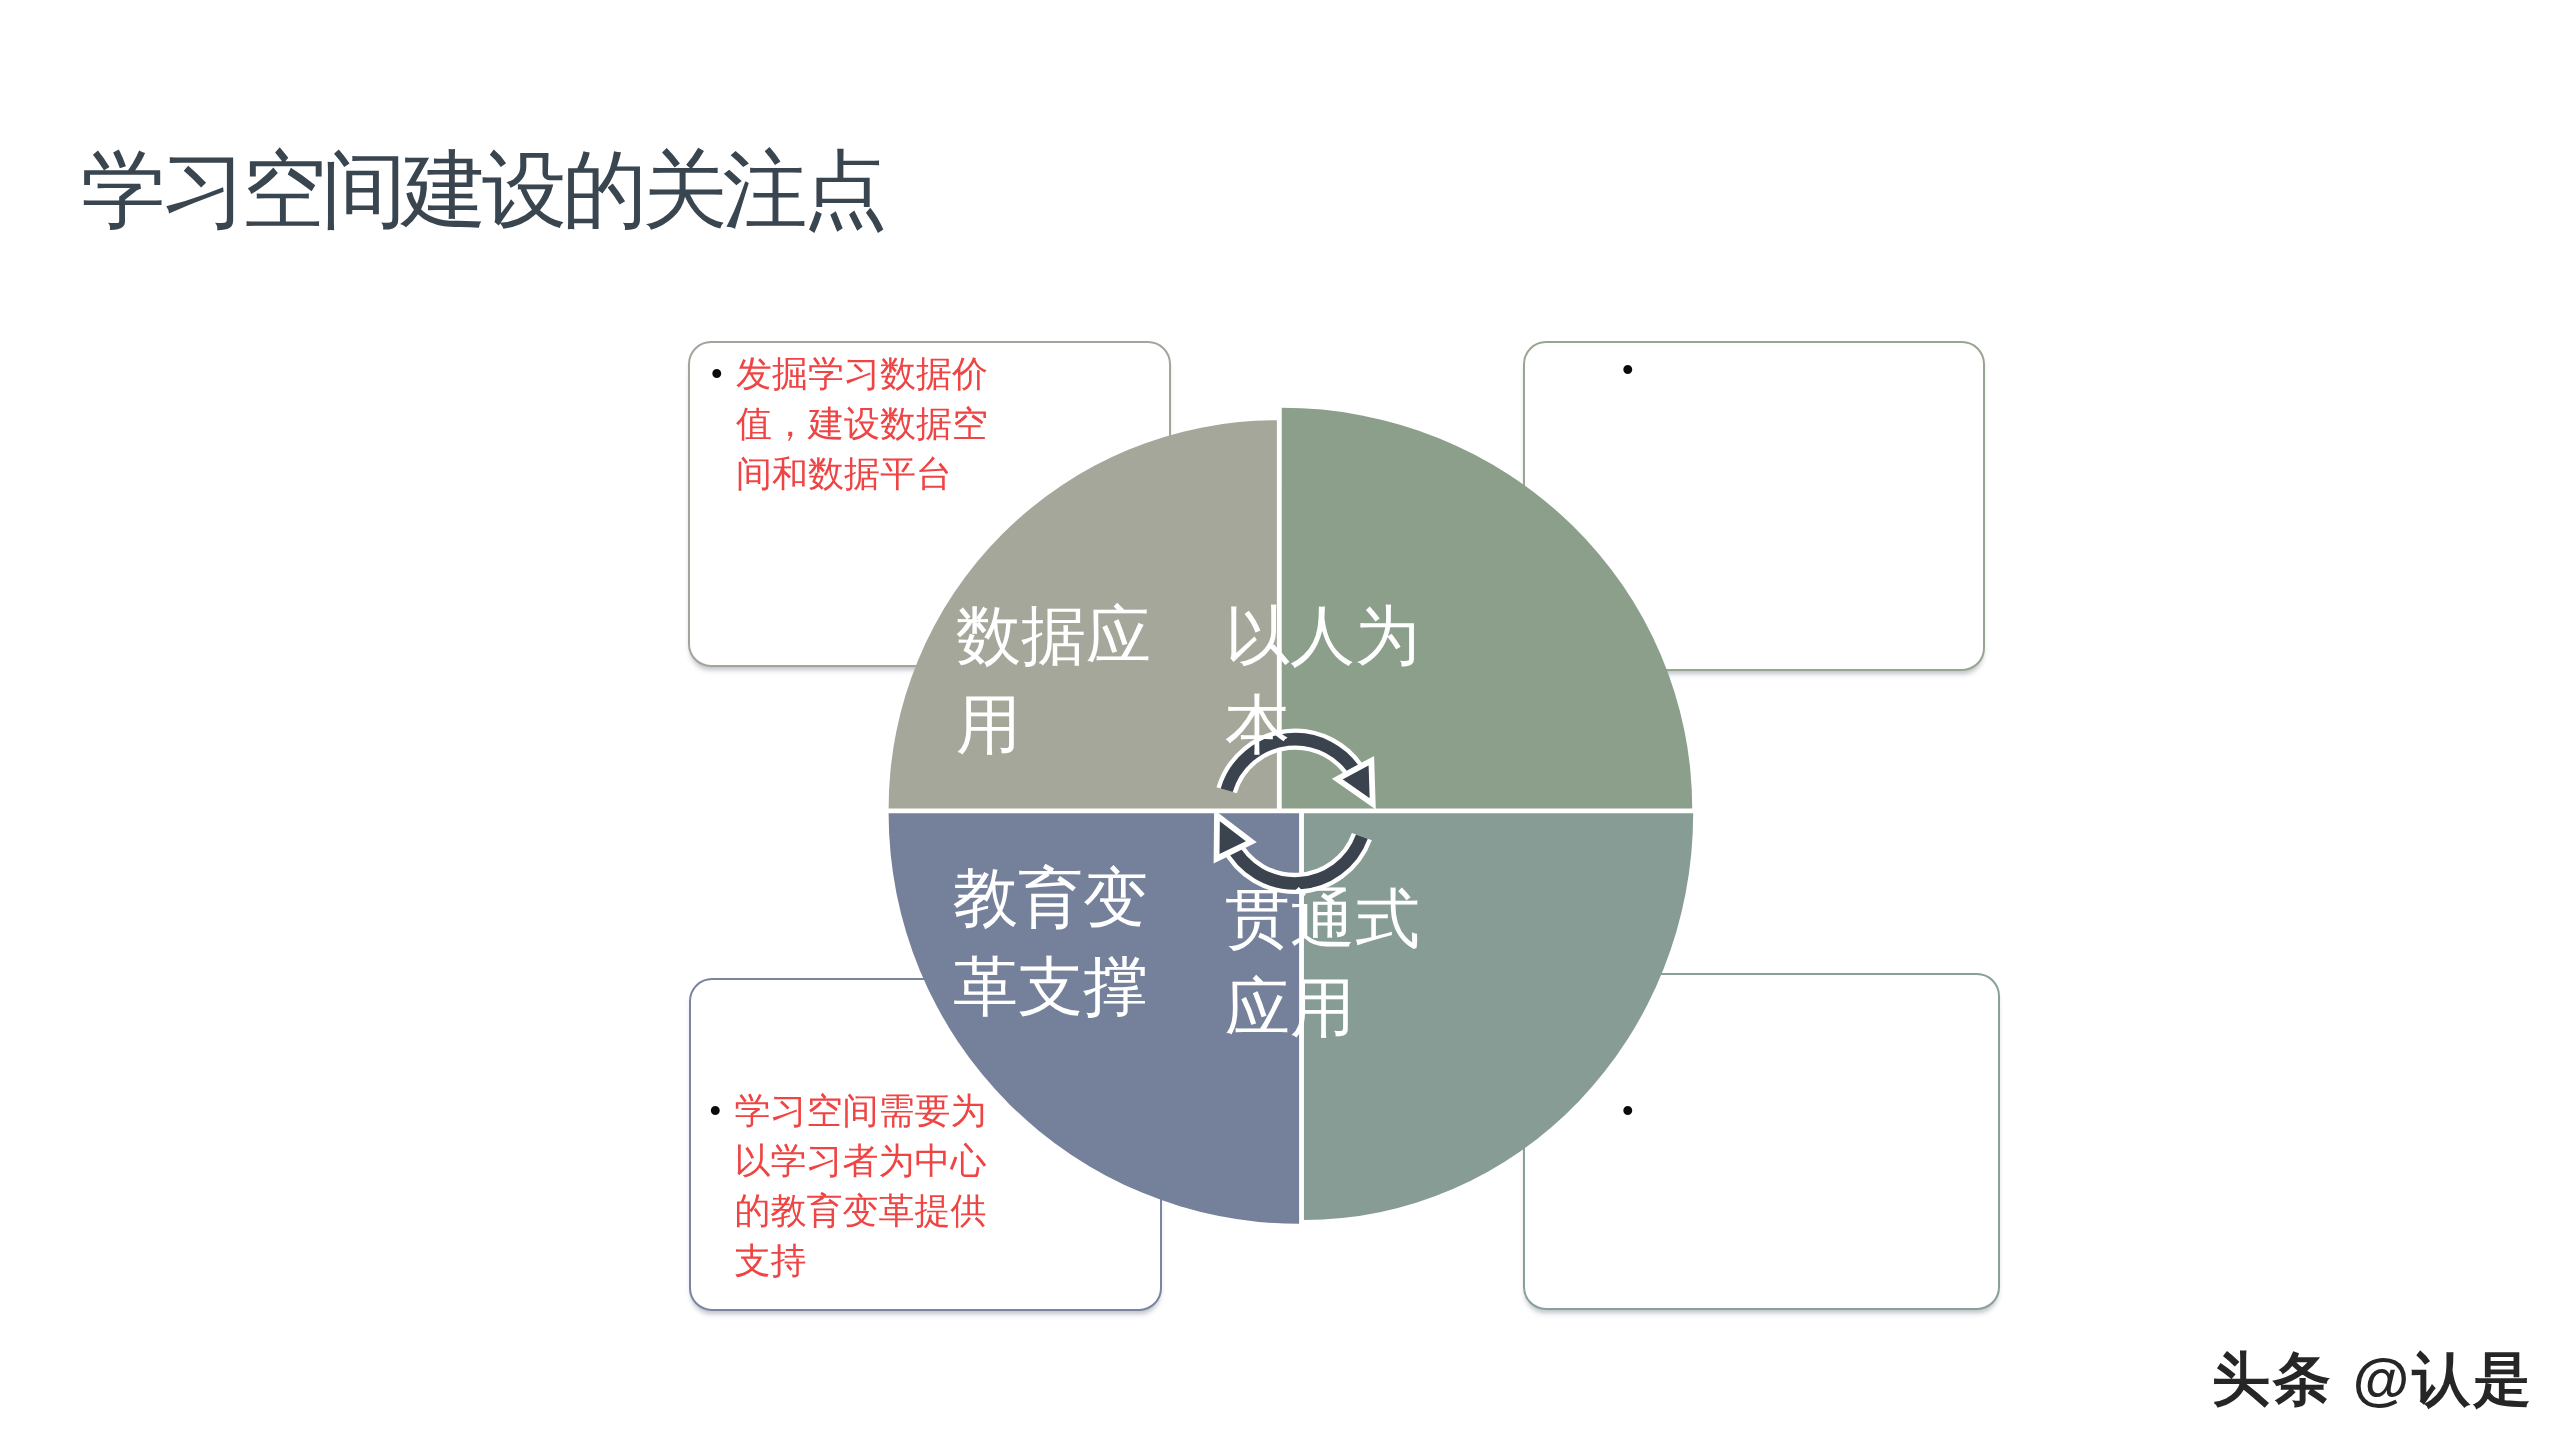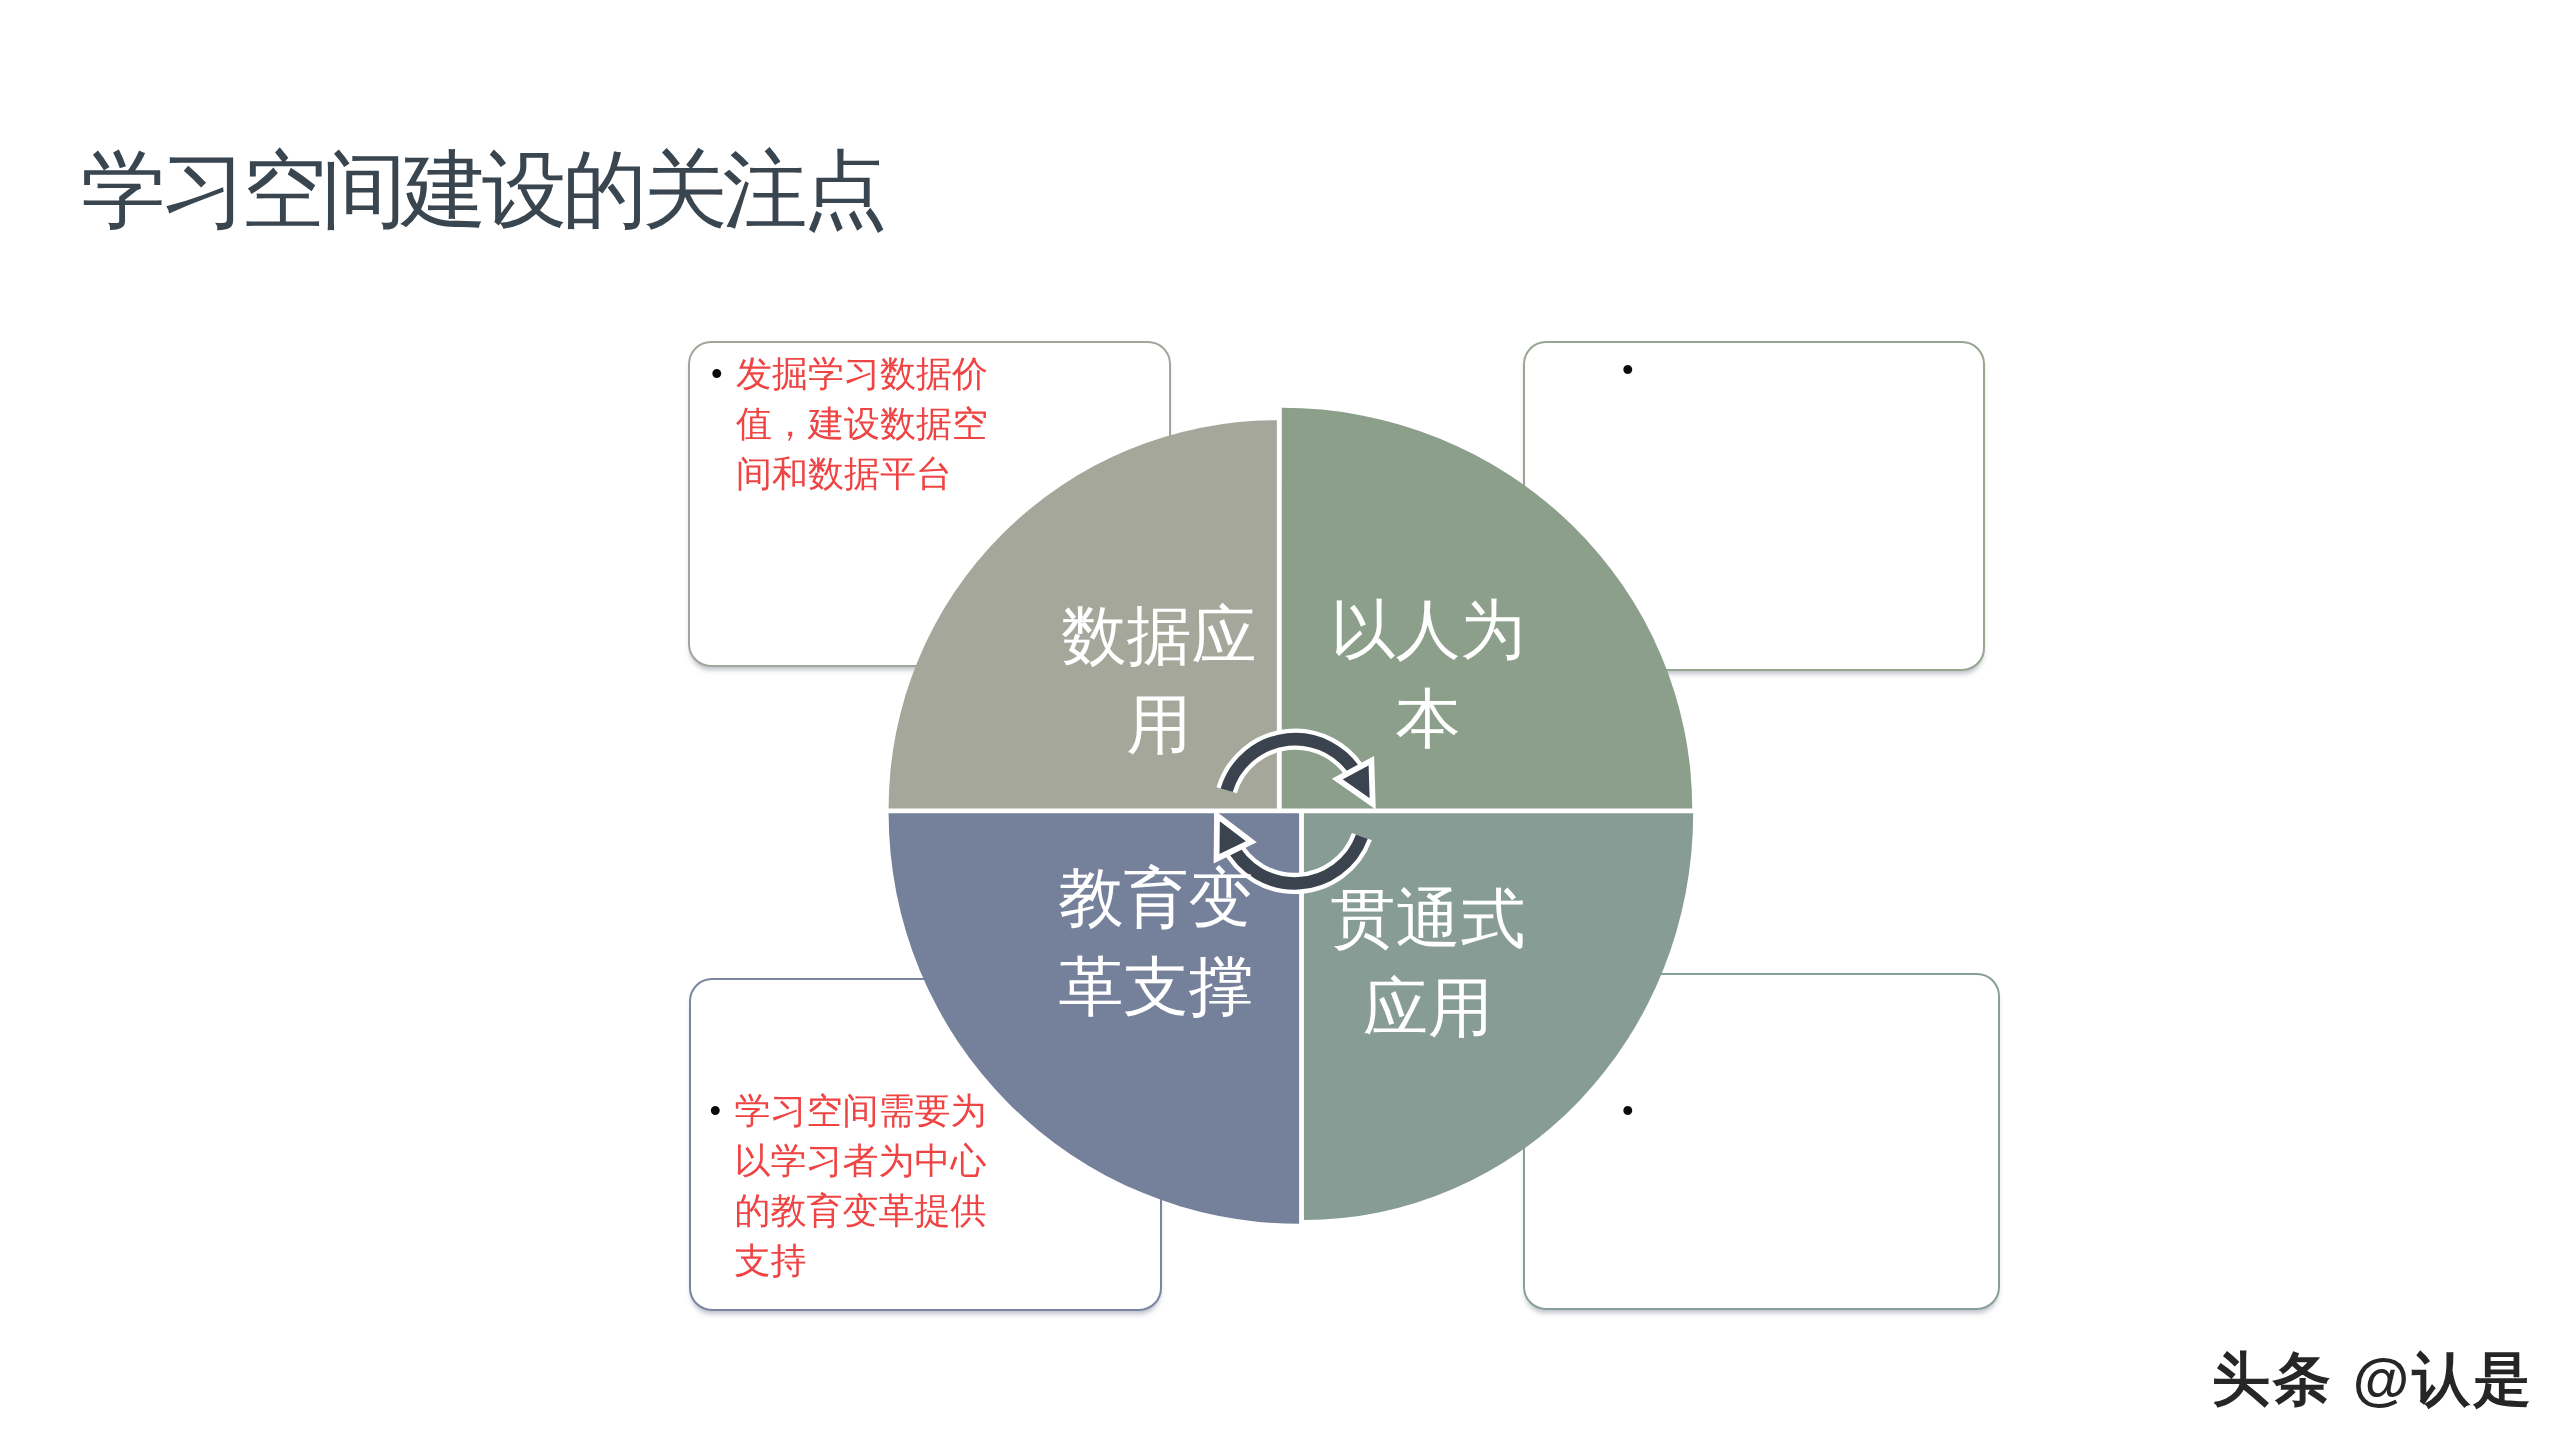--- a/index.html
+++ b/index.html
@@ -22,25 +22,25 @@
   }
   .callout .btext{
     font-size:36px;line-height:50px;color:#ef4444;white-space:pre-line;
   }
   #box-tl{left:688px;top:341px;width:483px;height:326px;padding:5.8px 17.4px 0 21px;}
   #box-tr{left:1523px;top:341px;width:462px;height:330px;padding:1.9px 13.5px 0 97px;}
   #box-bl{left:689px;top:978px;width:473px;height:333px;padding:106px 13.5px 0 18.4px;}
   #box-br{left:1523px;top:973px;width:477px;height:337px;padding:111px 13.5px 0 97px;}
   #diagram-svg{position:absolute;left:0;top:0;}
   .qlabel{
-    position:absolute;width:406px;text-align:center;color:#ffffff;
+    position:absolute;width:406px;color:#ffffff;
     font-size:65px;line-height:89px;white-space:pre-line;
   }
   #qlabel-tl{left:956px;top:591px;}
-  #qlabel-tr{left:1225px;top:591px;font-family:Liberation Mono, monospace;}
+  #qlabel-tr{left:1225px;top:591px;}
   #qlabel-bl{left:953px;top:853px;}
   #qlabel-br{left:1225px;top:874px;}
   #watermark{
     position:absolute;right:42px;top:1341px;
     font-size:58px;font-weight:700;letter-spacing:2.9px;white-space:nowrap;margin-left:48px;
   }
 </style>
 </head>
 <body>
 

